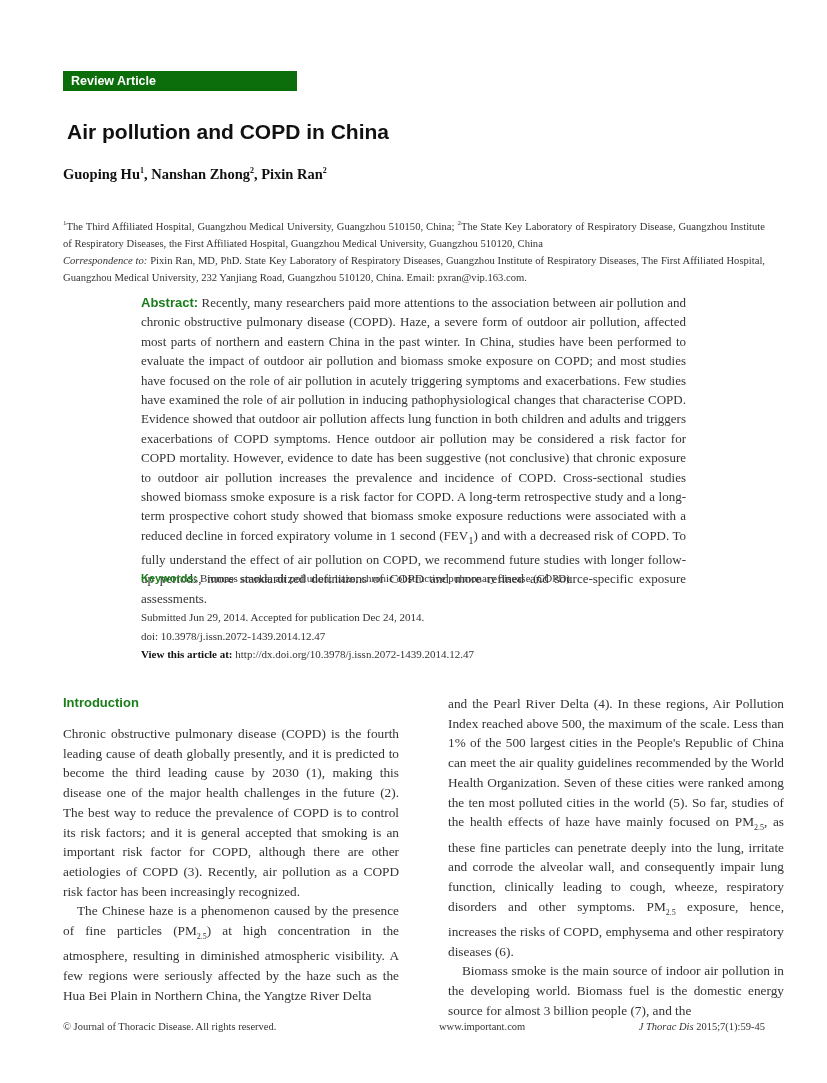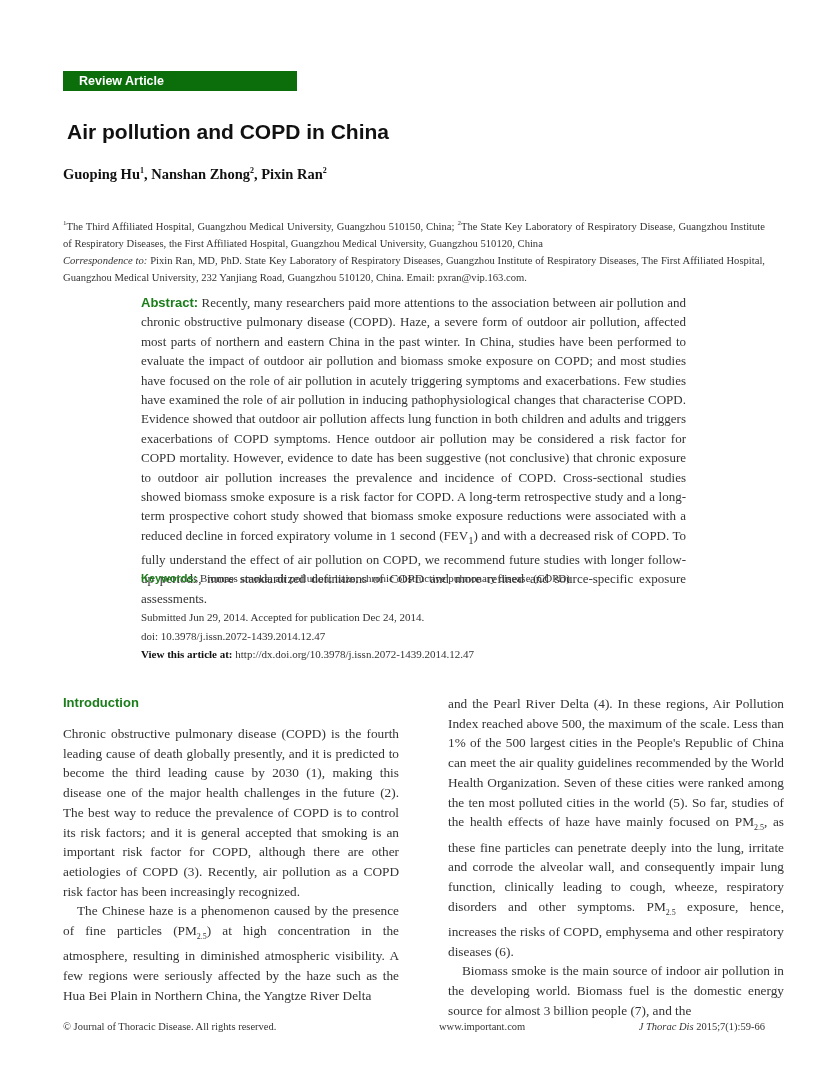--- a/index.html
+++ b/index.html
@@ -5,21 +5,21 @@
   html, body { margin: 0; padding: 0; }
   body {
     width: 827px; height: 1083px; background: #ffffff; position: relative;
     font-family: "Liberation Serif", "DejaVu Serif", serif; color: #222;
     overflow: hidden;
   }
   .band {
     position: absolute; left: 63px; top: 71px; width: 234px; height: 20px;
     background: #0b6e0b; color: #fff;
     font-family: "Liberation Sans", "DejaVu Sans", sans-serif;
-    font-weight: bold; font-size: 12.5px; line-height: 20px; padding-left: 16px; box-sizing: border-box;
+    font-weight: bold; font-size: 12.5px; line-height: 20px; padding-left: 8px; box-sizing: border-box;
   }
   .title {
     position: absolute; left: 63px; top: 116px;
     font-family: "Liberation Sans", "DejaVu Sans", sans-serif;
     font-weight: bold; font-size: 21px; color: #111; margin: 4px;
   }
   .authors {
     position: absolute; left: 63px; top: 166px;
     font-weight: bold; font-size: 14.5px; color: #111;
   }
@@ -109,14 +109,14 @@
 </div>
 
 <div class="col right">
   <p><span>and the Pearl River Delta (4). In these regions, Air Pollution Index reached above 500, the maximum of the scale. Less than 1% of the 500 largest cities in the People's Republic of China can meet the air quality guidelines recommended by the World Health Organization. Seven of these cities were ranked among the ten most polluted cities in the world (5). So far, studies of the health effects of haze have mainly focused on PM</span><sub>2.5</sub><span>, as these fine particles can penetrate deeply into the lung, irritate and corrode the alveolar wall, and consequently impair lung function, clinically leading to cough, wheeze, respiratory disorders and other symptoms. PM</span><sub>2.5</sub><span> exposure, hence, increases the risks of COPD, emphysema and other respiratory diseases (6).</span></p>
   <p class="indent">Biomass smoke is the main source of indoor air pollution in the developing world. Biomass fuel is the domestic energy source for almost 3 billion people (7), and the</p>
 </div>
 
 <div class="footer">
   <span class="f-left">© Journal of Thoracic Disease. All rights reserved.</span>
   <span class="f-mid">www.important.com</span>
-  <span class="f-right"><i>J Thorac Dis</i><span> 2015;7(1):59-66</span></span>
+  <span class="f-right"><i>J Thorac Dis</i><span> 2015;7(1):59-45</span></span>
 </div>
 
 </body></html>

